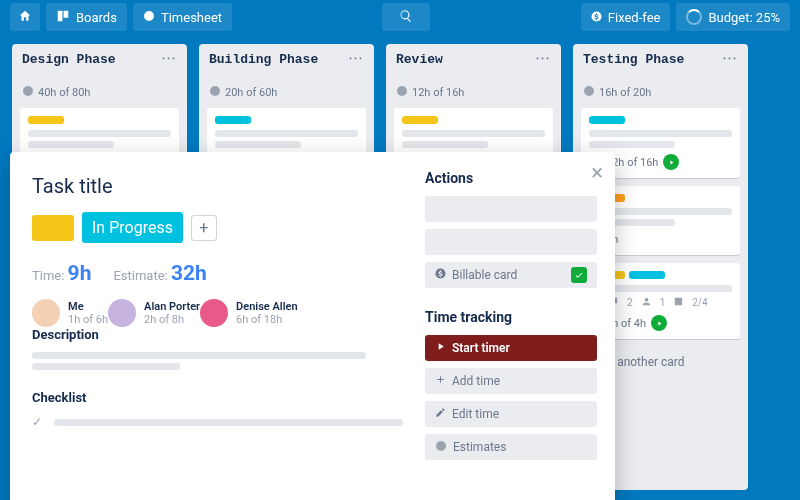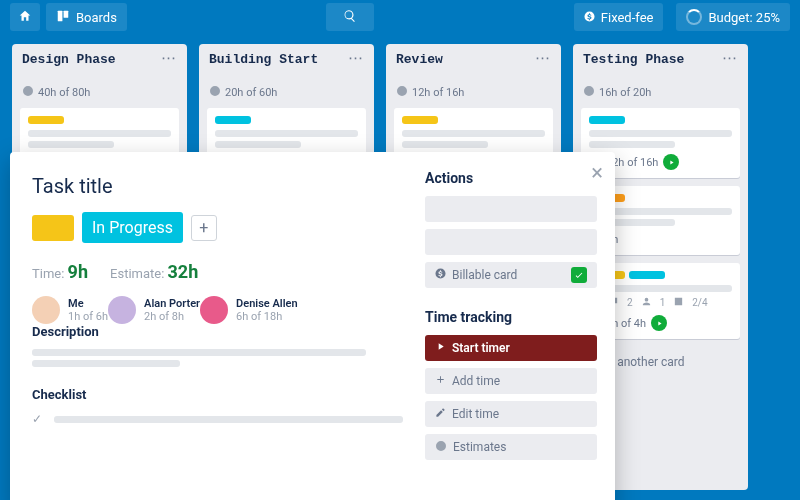--- a/index.html
+++ b/index.html
@@ -4,21 +4,21 @@
 <style>
   * { margin: 0; padding: 0; box-sizing: border-box; font-family: -apple-system, BlinkMacSystemFont, "Segoe UI", Roboto, sans-serif; }
   body { background: #0079bf; width: 800px; height: 500px; overflow: hidden; position: relative; }
 
   .topbar { height: 34px; display: flex; align-items: center; padding: 6px 10px; gap: 6px; }
   .topbar-btn { height: 28px; background: #1c88c7; border: none; border-radius: 3px; color: #fff; display: inline-flex; align-items: center; padding: 0 10px; font-size: 13px; cursor: pointer; gap: 6px; }
   .topbar-btn.icon-only { width: 30px; justify-content: center; padding: 0; }
   .spacer { flex: 1; }
   .search-bar { width: 48px; height: 28px; background: #1c88c7; border-radius: 3px; display: flex; align-items: center; justify-content: center; }
   .search-icon svg { width: 14px; height: 14px; fill: #fff; }
-  .budget-right { display:flex; gap:13px;justify-content:space-between; }
+  .budget-right { display:flex; gap:6px;justify-content:space-between; }
 
   .board { display: flex; gap: 12px; padding: 10px 12px; height: calc(500px - 34px); }
   .column { background: #ebecf0; border-radius: 4px; width: 175px; flex-shrink: 0; display: flex; flex-direction: column; }
   .column-header { padding: 8px 10px 4px; display: flex; justify-content: space-between; align-items:flex-start; }
   .column-title { font-size: 13px; font-weight: 600; color: #172b4d; font-family: Liberation Mono, monospace; }
   .column-sub { font-size: 11px; color: #6b778c; display:flex; align-items:center; gap:4px; margin-top:18px; }
   .column-menu { color:#6b778c; font-size:15px; letter-spacing:1px; line-height:8px; padding-top:2px;}
   .card-list { padding: 4px 8px 8px; display: flex; flex-direction: column; gap: 8px; overflow-y: auto; }
   .card { background: #fff; border-radius: 3px; box-shadow: 0 1px 0 rgba(9,30,66,.15); padding: 8px; font-size: 12px; color: #172b4d; }
   .labels { display: flex; gap: 4px; margin-bottom: 6px; }
@@ -38,21 +38,21 @@
   .modal { position:absolute; left:10px; top:152px; width:605px; height:360px; background:#fff; border-radius:4px; box-shadow:0 8px 24px rgba(0,0,0,0.25); display:flex; overflow:hidden; }
   .modal-main { flex:1; padding:22px 22px 0 22px; }
   .modal-side { width:190px; padding:18px 18px 0 0; }
   .modal-close { position:absolute; right:12px; top:8px; font-size:22px; color:#9aa3b0; cursor:pointer; }
   h2.task-title { font-size:20px; color:#172b4d; font-weight:400; margin-bottom:14px; }
   .badge-row{ display:flex; gap:8px; align-items:center; margin-bottom:18px;}
   .swatch{ width:42px; height:26px; background:#f5c518; border-radius:3px;}
   .status-pill{ background:#00c2e0; color:#fff; font-size:16px; padding:6px 10px; border-radius:3px;}
   .add-sq{ width:26px; height:26px; border:1px solid #cfd4da; border-radius:3px; display:flex; align-items:center; justify-content:center; font-size:16px; color:#6b778c;}
   .time-row{ display:flex; gap:22px; font-size:13px; color:#9aa3b0; margin-bottom:14px;}
-  .time-row strong{ color:#15803d; font-size:18px;}
+  .time-row strong{ color:#3b82f6; font-size:21px;}
   .members{ display:flex; gap:0; }
   .member{ display:flex; gap:8px; align-items:center; font-size:11px; }
   .avatar{ width:28px; height:28px; border-radius:50%; background:#dfe1e6; flex-shrink:0;}
   .avatar.a1{background:#f4d0b5;}
   .avatar.a2{background:#c6b3e0;}
   .avatar.a3{background:#e85a8a;}
   .member .mname{font-weight:600;color:#172b4d;}
   .member .mtime{color:#9aa3b0;}
   h4.section-h{ font-size:13px; font-weight:700; color:#172b4d; margin-bottom:10px;}
   .checklist-item{ display:flex; gap:8px; align-items:center; font-size:12px;}
@@ -77,20 +77,26 @@
           <path d="M12 3l9 8h-3v9h-4v-6H10v6H6v-9H3z"></path>
         </svg></span>
   </button>
   <button class="topbar-btn">
     <span><svg viewBox="0 0 24 24" width="14" height="14" fill="#fff">
           <rect x="3" y="3" width="8" height="18" rx="1"></rect>
           <rect x="13" y="3" width="8" height="12" rx="1"></rect>
         </svg></span>
     <span>Boards</span>
   </button>
+  <button class="topbar-btn">
+    <span class="clock-icon white"><svg viewBox="0 0 24 24">
+          <path d="M12 2a10 10 0 100 20 10 10 0 000-20zm1 10V6h-2v8h6v-2h-4z"></path>
+        </svg></span>
+    <span>Timesheet</span>
+  </button>
   <div class="spacer"></div>
   <div class="search-bar">
     <span class="search-icon"><svg viewBox="0 0 24 24">
           <path d="M10 2a8 8 0 015.3 13.9l5 5-1.4 1.4-5-5A8 8 0 1110 2zm0 2a6 6 0 100 12 6 6 0 000-12z"></path>
         </svg></span>
   </div>
   <div class="spacer"></div>
   <div class="budget-right">
     <button class="topbar-btn">
       <span class="dollar-icon"><svg viewBox="0 0 24 24" fill="#fff">
@@ -127,21 +133,21 @@
           </div>
         <div class="ph-line"></div>
           <div class="ph-line short"></div>
       </div>
     </div>
   </div>
 
   <div class="column">
     <div class="column-header">
       <div>
-        <div class="column-title">Building Start</div>
+        <div class="column-title">Building Phase</div>
         <div class="column-sub">
             <span class="clock-icon"><svg viewBox="0 0 24 24">
                 <path d="M12 2a10 10 0 100 20 10 10 0 000-20zm1 10V6h-2v8h6v-2h-4z"></path>
               </svg></span>
             <span>20h of 60h</span>
           </div>
       </div>
       <div class="column-menu">⋯</div>
     </div>
     <div class="card-list">

